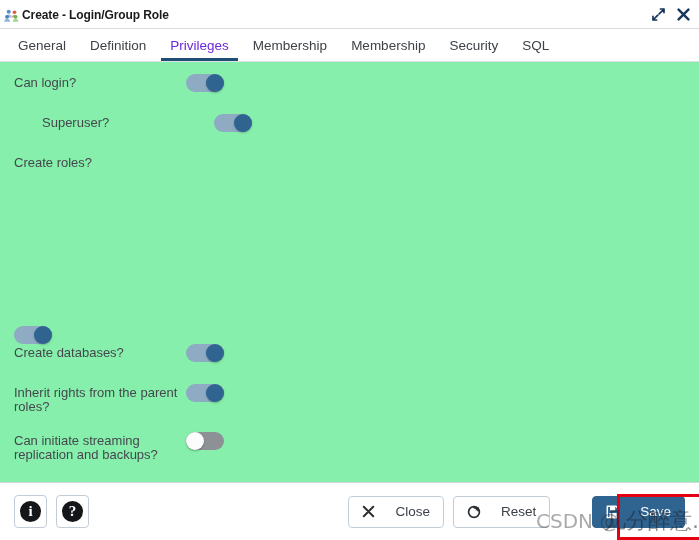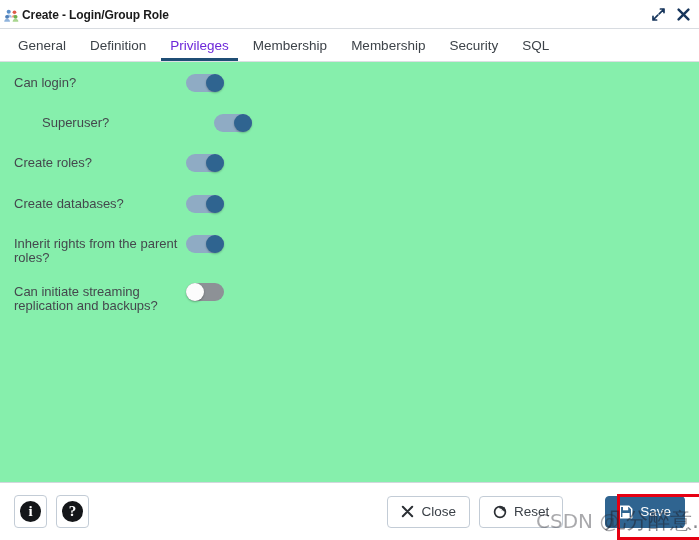--- a/index.html
+++ b/index.html
@@ -228,21 +228,21 @@
     font-family: "Liberation Serif", serif;
     line-height: 1;
   }
   .txt-btn {
     height: 32px;
     border: 1px solid #c3ccd6;
     border-radius: 4px;
     background: #ffffff;
     display: flex;
     align-items: center;
-    gap: 7px;
+    gap: 20px;
     padding: 0 13px;
     font-size: 13.5px;
     color: #3b4148;
     cursor: pointer;
     box-sizing: border-box;
     white-space: nowrap;
   }
   .txt-btn.primary {
     background: #2f6490;
     border-color: #2f6490;
@@ -346,21 +346,21 @@
         </div>
     </div>
 
     <div class="field-row" style="min-height:40px;margin-left:28px;">
       <div class="field-label">Superuser?</div>
       <div class="toggle on">
           <span class="knob"></span>
         </div>
     </div>
 
-    <div class="field-row" style="min-height:41px;">
+    <div class="field-row" style="min-height:41px;flex-direction:column;">
       <div class="field-label">Create roles?</div>
       <div class="toggle on">
           <span class="knob"></span>
         </div>
     </div>
 
     <div class="field-row" style="min-height:40px;">
       <div class="field-label">Create databases?</div>
       <div class="toggle on">
           <span class="knob"></span>

